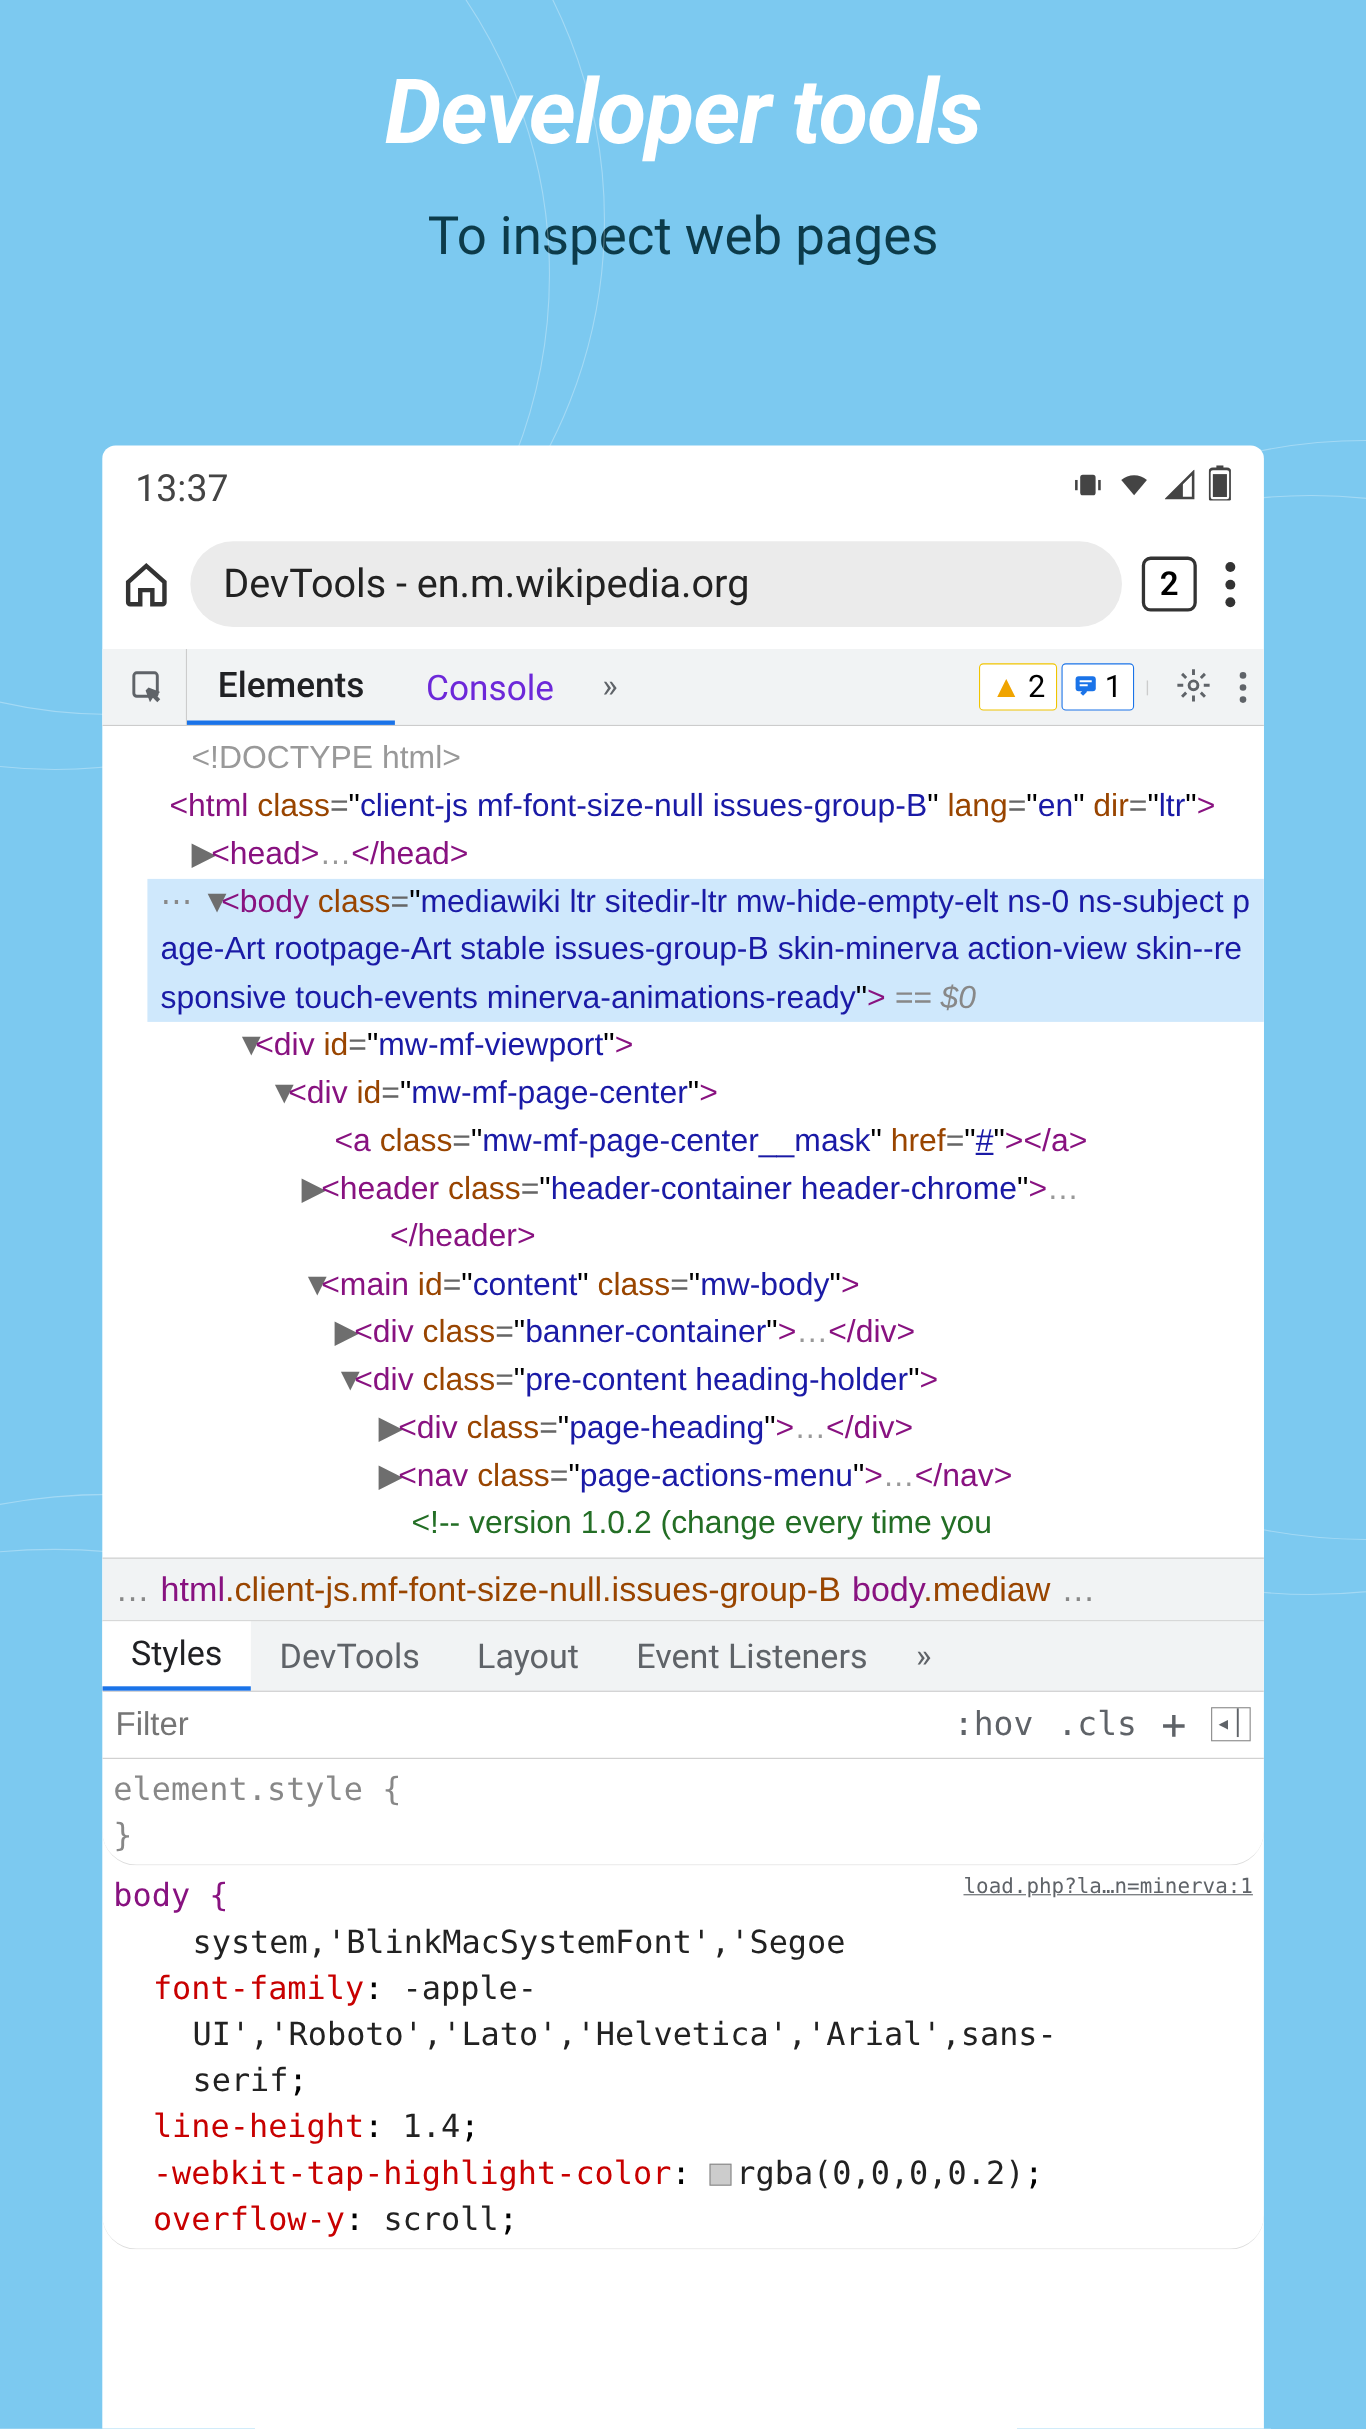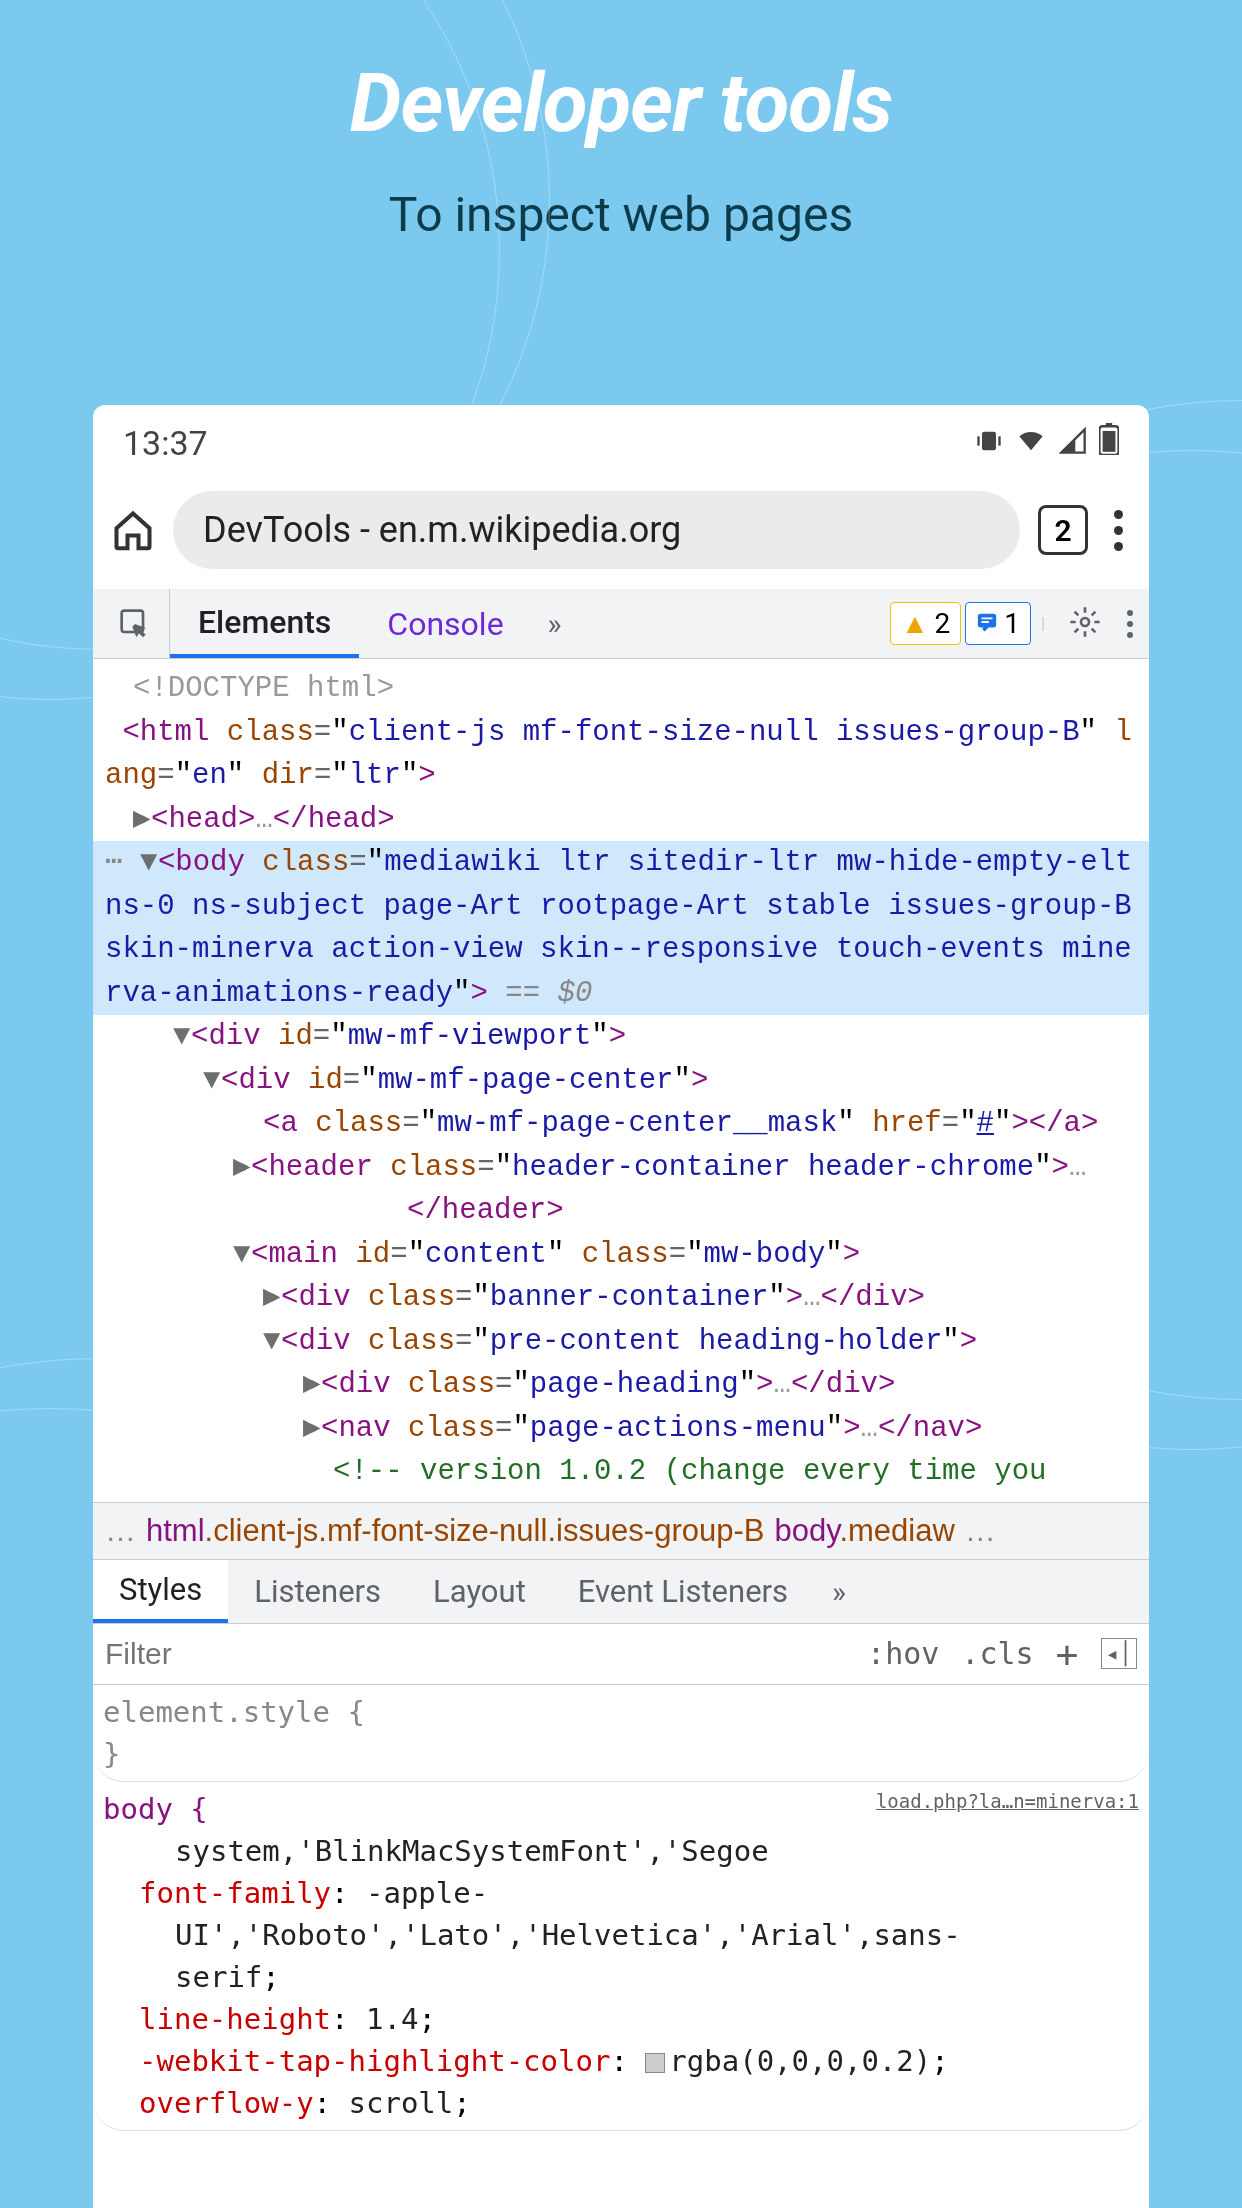--- a/index.html
+++ b/index.html
@@ -130,25 +130,26 @@
   background: #fff;
 }
 .badge.warn { border-color: #f0c400; }
 .badge.msg { border-color: #1a73e8; }
 .warn-icon { color: #f0a400; }
 .msg-icon { color: #1a73e8; }
 .gear-icon { padding: 0 14px; color: #5f6368; }
 .vdots { display: flex; flex-direction: column; gap: 5px; padding: 0 8px; }
 .vdots span { width: 6px; height: 6px; background: #5f6368; border-radius: 50%; }
 .dom-tree {
-  font-family: Liberation Mono, monospace;
+  font-family: Liberation Sans, sans-serif;
   font-size: 29px;
   line-height: 1.5;
   padding: 8px 0;
   background: #fff;
+  margin-left: 41px;
 }
 .dom-line { white-space: pre-wrap; word-break: break-all; padding: 0 12px; }
 .dom-line.selected { background: #cfe8fc; }
 .tag-bracket { color: #881280; }
 .tag-name { color: #881280; }
 .attr-name { color: #994500; }
 .attr-eq { color: #666; }
 .attr-val { color: #1a1aa6; }
 .doctype { color: #999; }
 .ellipsis-gray { color: #999; }
@@ -365,21 +366,21 @@
 
   <div class="breadcrumb">
     <span class="bc-more">…</span>
     <span><span class="bc-item">html</span><span class="bc-cls">.client-js.mf-font-size-null.issues-group-B</span></span>
     <span><span class="bc-item">body</span><span class="bc-cls">.mediaw</span></span>
     <span class="bc-more">…</span>
   </div>
 
   <div class="styles-tabs">
     <div class="st-tab active">Styles</div>
-    <div class="st-tab">Listeners</div>
+    <div class="st-tab">DevTools</div>
     <div class="st-tab">Layout</div>
     <div class="st-tab">Event Listeners</div>
     <span class="st-more">»</span>
   </div>
 
   <div class="filter-row">
     <input class="filter-input" placeholder="Filter" style="">
     <div class="filter-tools">
       <span>:hov</span>
       <span>.cls</span>

